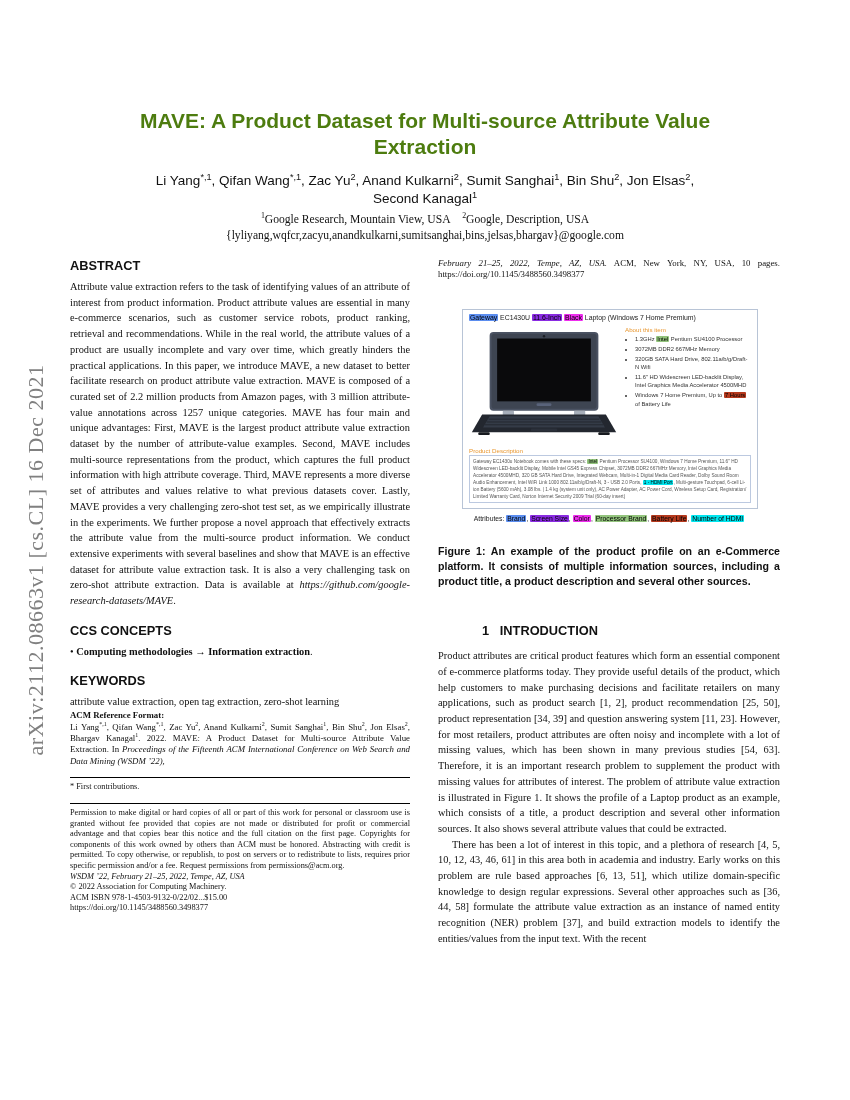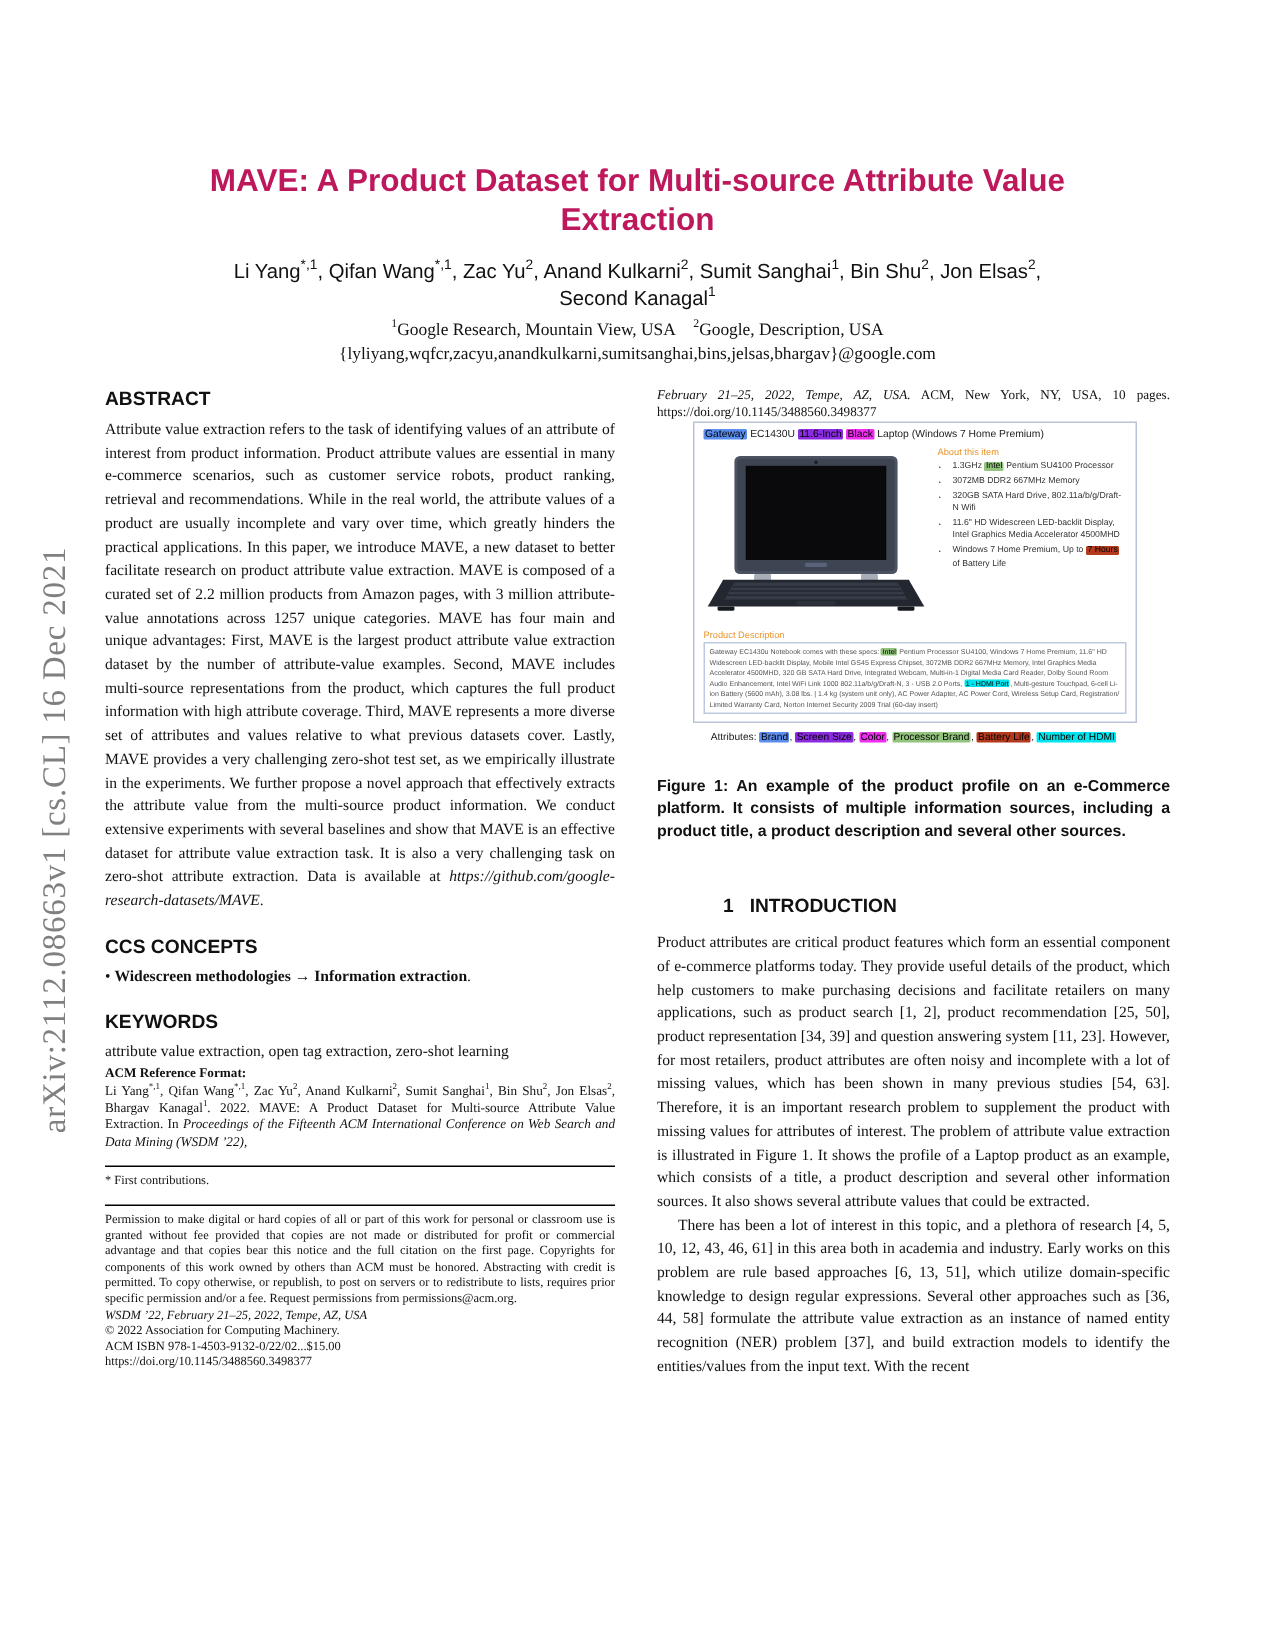--- a/index.html
+++ b/index.html
@@ -11,21 +11,21 @@
   .hl{padding:0 1px;border-radius:1px;color:#000;}
 
   
   .arxiv{position:absolute;top:560px;left:36px;transform:translate(-50%,-50%) rotate(-90deg);
          white-space:nowrap;font-size:22px;color:#808080;letter-spacing:0.5px;
          font-family:"Liberation Serif",serif;}
 
   
   .title{position:absolute;top:108px;left:50%;transform:translateX(-50%);width:660px;
          text-align:center;font-family:"Liberation Sans",sans-serif;font-weight:bold;
-         font-size:21px;line-height:1.25;color:#be185d;}
+         font-size:21px;line-height:1.25;color:#4d7c0f;}
   .authors{position:absolute;top:172px;left:50%;transform:translateX(-50%);width:720px;
          text-align:center;font-family:"Liberation Sans",sans-serif;font-size:13.5px;line-height:1.35;}
   .affil{position:absolute;top:213px;left:50%;transform:translateX(-50%);width:720px;
          text-align:center;font-size:11.6px;}
   .email{position:absolute;top:229px;left:50%;transform:translateX(-50%);width:720px;
          text-align:center;font-size:11.6px;}
 
   
   .col{position:absolute;top:258px;width:340px;}
   .col-left{left:70px;}
@@ -34,21 +34,21 @@
          margin:0 0 6px 0;white-space:pre;}
   .body-p{font-size:10.4px;line-height:1.51;text-align:justify;margin:0;}
   .indent{text-indent:14px;}
   .mt14{margin-top:14px;} .mt12{margin-top:12px;}
   .small-p{font-size:8.8px;line-height:1.3;text-align:justify;margin:0;}
   .tiny-p{font-size:8.3px;line-height:1.28;text-align:justify;margin:0;}
   .tiny-line{font-size:8.3px;line-height:1.28;margin:0;}
   .rule{border:none;border-top:1px solid #000;margin:10px 0 4px 0;height:0;}
 
   
-  .fig-wrap{}
+  .fig-wrap{margin-top:28px;}
   .product-card{margin-left:24px;width:282px;border:1px solid #b8c4d6;background:#fff;
                 padding:4px 6px 5px 6px;font-family:"Liberation Sans",sans-serif;}
   .prod-title{font-size:6.9px;color:#222;margin:0 0 3px 0;line-height:1.3;}
   .prod-row{display:flex;}
   .laptop-box{width:152px;flex:0 0 152px;padding-top:2px;}
   .about-box{flex:1;padding-left:4px;}
   .about-h{font-size:6.2px;margin:0 0 2px 0;}
   .orange{color:#e8962e;}
   .about-list{margin:0;padding-left:10px;font-size:5.8px;line-height:1.4;color:#333;}
   .about-list li{margin-bottom:2px;}
@@ -74,21 +74,21 @@
     <span><span>Second Kanagal</span><sup>1</sup></span>
   </div>
   <div class="affil"><sup>1</sup><span>Google Research, Mountain View, USA</span><span>&nbsp;&nbsp;&nbsp;&nbsp;</span><sup>2</sup><span>Google, Description, USA</span></div>
   <div class="email">{lyliyang,wqfcr,zacyu,anandkulkarni,sumitsanghai,bins,jelsas,bhargav}@google.com</div>
 
   <div class="col col-left">
     <div class="h-sec">ABSTRACT</div>
     <p class="body-p"><span>Attribute value extraction refers to the task of identifying values of an attribute of interest from product information. Product attribute values are essential in many e-commerce scenarios, such as customer service robots, product ranking, retrieval and recommendations. While in the real world, the attribute values of a product are usually incomplete and vary over time, which greatly hinders the practical applications. In this paper, we introduce MAVE, a new dataset to better facilitate research on product attribute value extraction. MAVE is composed of a curated set of 2.2 million products from Amazon pages, with 3 million attribute-value annotations across 1257 unique categories. MAVE has four main and unique advantages: First, MAVE is the largest product attribute value extraction dataset by the number of attribute-value examples. Second, MAVE includes multi-source representations from the product, which captures the full product information with high attribute coverage. Third, MAVE represents a more diverse set of attributes and values relative to what previous datasets cover. Lastly, MAVE provides a very challenging zero-shot test set, as we empirically illustrate in the experiments. We further propose a novel approach that effectively extracts the attribute value from the multi-source product information. We conduct extensive experiments with several baselines and show that MAVE is an effective dataset for attribute value extraction task. It is also a very challenging task on zero-shot attribute extraction. Data is available at </span><span class="it">https://github.com/google-research-datasets/MAVE</span><span>.</span></p>
 
     <div class="h-sec mt14">CCS CONCEPTS</div>
-    <p class="body-p"><span>• </span><span class="bd">Widescreen methodologies</span><span> → </span><span class="bd">Information extraction</span><span>.</span></p>
+    <p class="body-p"><span>• </span><span class="bd">Computing methodologies</span><span> → </span><span class="bd">Information extraction</span><span>.</span></p>
 
     <div class="h-sec mt14">KEYWORDS</div>
     <p class="body-p">attribute value extraction, open tag extraction, zero-shot learning</p>
 
     <p class="small-p mt12"><span class="bd">ACM Reference Format:</span></p>
     <p class="small-p"><span>Li Yang</span><sup>*,1</sup><span>, Qifan Wang</span><sup>*,1</sup><span>, Zac Yu</span><sup>2</sup><span>, Anand Kulkarni</span><sup>2</sup><span>, Sumit Sanghai</span><sup>1</sup><span>, Bin Shu</span><sup>2</sup><span>, Jon Elsas</span><sup>2</sup><span>, Bhargav Kanagal</span><sup>1</sup><span>. 2022. MAVE: A Product Dataset for Multi-source Attribute Value Extraction. In </span><span class="it">Proceedings of the Fifteenth ACM International Conference on Web Search and Data Mining (WSDM ’22),</span></p>
 
     <hr class="rule">
     <p class="tiny-line">* First contributions.</p>
     <hr class="rule">

